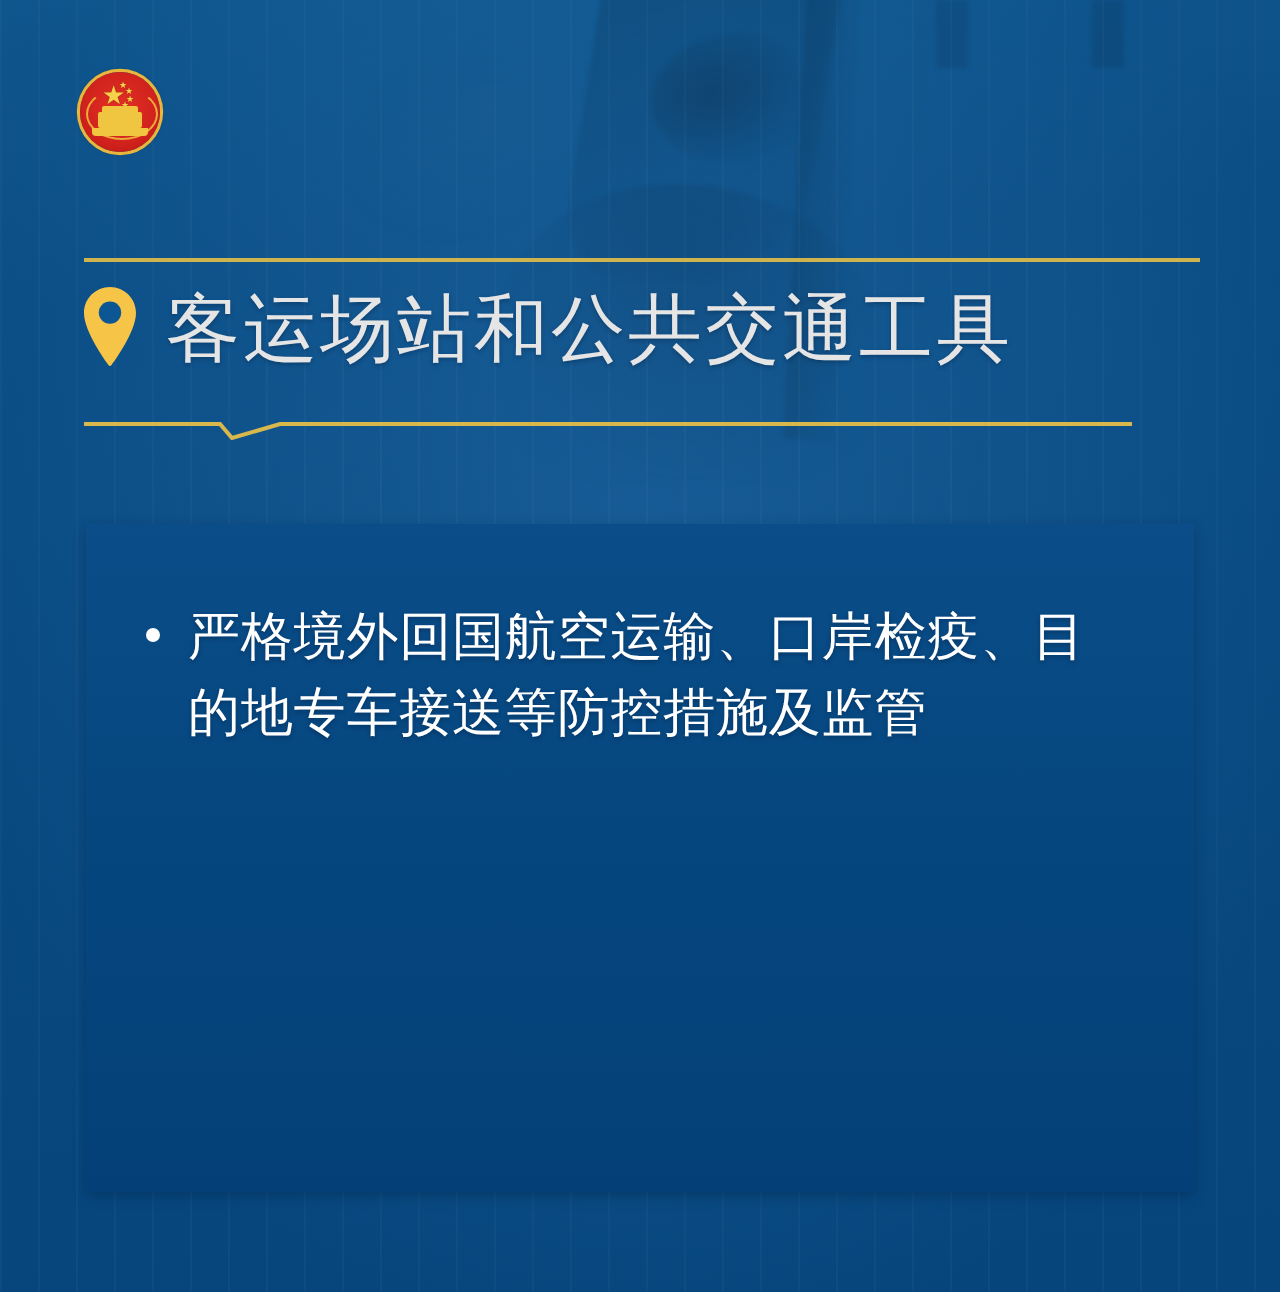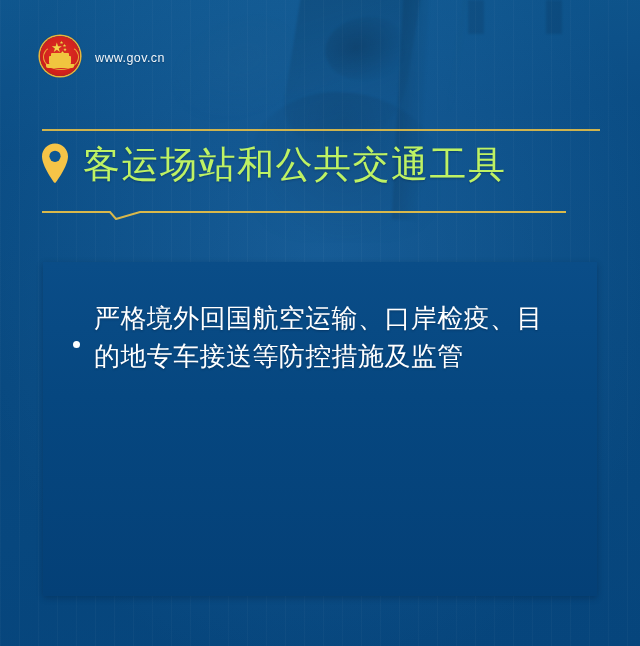--- a/index.html
+++ b/index.html
@@ -111,36 +111,36 @@
 
   
   .rule-top{
     position:absolute;left:42px;top:129px;width:558px;height:2px;
     background:#d9b84b;opacity:.95;
   }
   .title-row{position:absolute;left:40px;top:142px;display:flex;align-items:center;}
   .pin{position:relative;width:30px;height:44px;flex:0 0 auto;}
   .pin svg{display:block;}
   .title-txt{
-    margin-left:13px;color:#bef264;font-size:37px;line-height:1;
+    margin-left:13px;color:#e5e5e5;font-size:37px;line-height:1;
     letter-spacing:1.5px;white-space:nowrap;
     text-shadow:0 1px 2px rgba(0,26,54,.35);
   }
   .rule-bot{position:absolute;left:42px;top:206px;width:524px;height:14px;}
   .rule-bot svg{display:block;}
 
   
   .card{
     position:absolute;left:43px;top:262px;width:554px;height:334px;
     background:linear-gradient(180deg,#0a4d88 0%,#064780 40%,#044077 100%);
     box-shadow:0 2px 6px rgba(0,20,45,.28);
   }
   .bullets{padding:38px 30px 0 26px;}
   .bullet{display:flex;align-items:flex-start;margin-bottom:26px;}
-  .bullet:last-child{margin-bottom:12px;align-items:center;}
+  .bullet:last-child{margin-bottom:12px;}
   .dot{
     flex:0 0 auto;width:7px;height:7px;border-radius:50%;
     background:#ffffff;margin:14px 14px 0 4px;
   }
   .btxt{
     color:#ffffff;font-size:26px;line-height:1.46;letter-spacing:.4px;
     text-shadow:0 1px 2px rgba(0,20,45,.35);
   }
 </style>
 </head>
@@ -167,21 +167,20 @@
       <div class="em-ears"></div>
       <div class="em-star big">★</div>
       <div class="em-star s1">★</div>
       <div class="em-star s2">★</div>
       <div class="em-star s3">★</div>
       <div class="em-star s4">★</div>
       <div class="em-gate"></div>
       <div class="em-base"></div>
     </div>
     <div class="brand-txt">
-      <div class="brand-url">www.gov.cn</div>
     </div>
   </div>
 
   <div class="rule-top"></div>
 
   <div class="title-row">
     <div class="pin">
       <svg width="30" height="44" viewBox="0 0 30 44">
         <path d="M15 1.5C7.8 1.5 2 7.3 2 14.5c0 9.4 11.2 24.6 12.3 26.1.35.47 1.05.47 1.4 0C16.8 39.1 28 23.9 28 14.5 28 7.3 22.2 1.5 15 1.5z" fill="#f6c447"></path>
         <circle cx="15" cy="14.3" r="5.6" fill="#0c5694"></circle>

